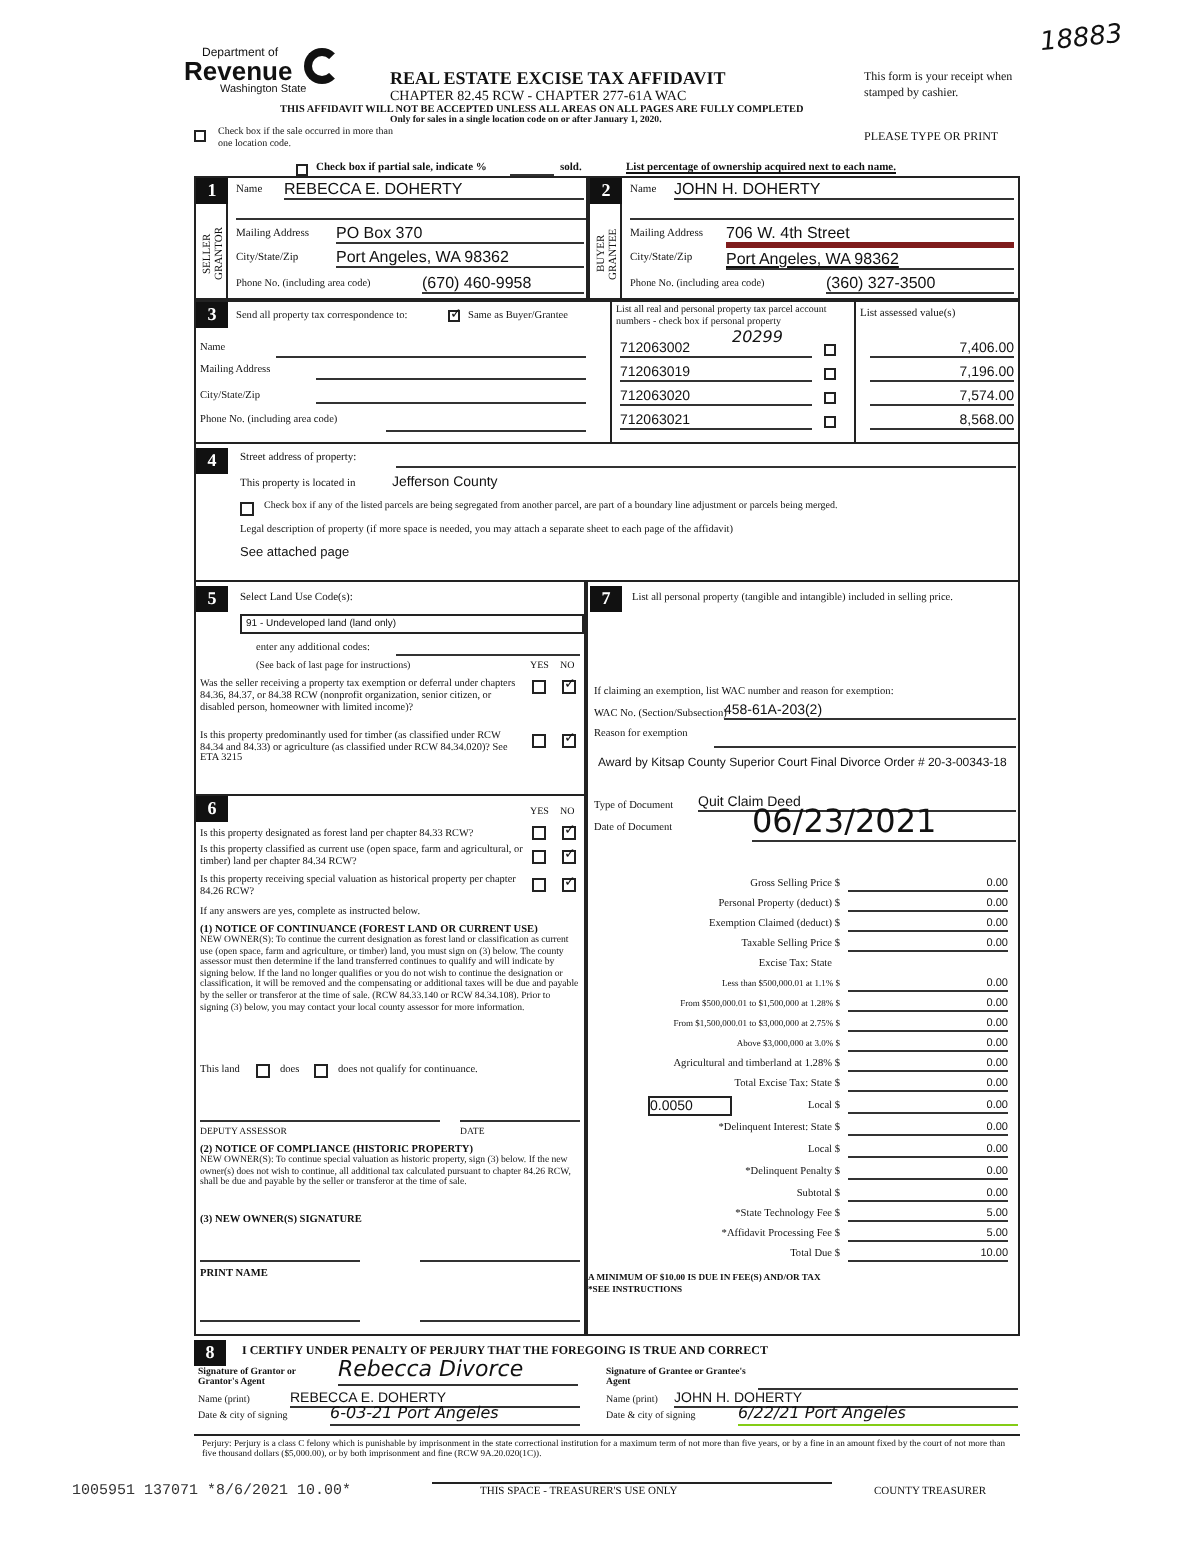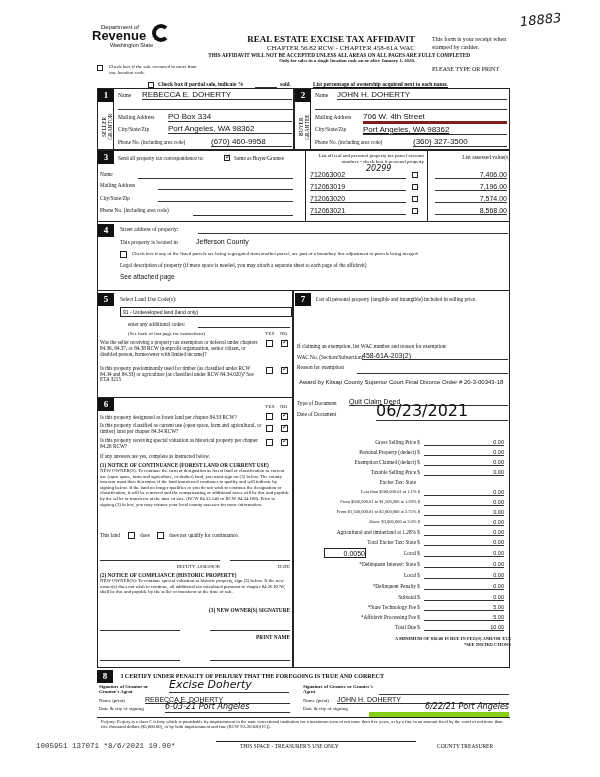--- a/index.html
+++ b/index.html
@@ -11,37 +11,37 @@
   .hand { font-family: "DejaVu Sans", sans-serif; font-style: italic; }
   .box { position: absolute; border: 1px solid #222; }
   .num { position: absolute; background: #111; color: #fff; font-weight: bold; font-size: 9px; text-align: center; line-height: 13px; width: 16px; height: 13px; }
   .line { position: absolute; border-bottom: 1px solid #333; }
   .cb { position: absolute; width: 6px; height: 6px; border: 1px solid #222; background: #fff; }
   .cb.on::after { content: "✓"; position: absolute; left: 0; top: -3px; font-size: 7px; line-height: 8px; }
   .vlabel { position: absolute; writing-mode: vertical-rl; transform: rotate(180deg); font-size: 5.5px; text-align: center; line-height: 6px; }
   .val { font-family: "Liberation Sans", sans-serif; font-size: 8px; }
   .small { font-size: 5px; line-height: 6px; }
   .right { text-align: right; }
-  .center { text-align: right; }
+  .center { text-align: left; }
   .bold { font-weight: bold; }
 </style>
 </head>
 <body>
 
 <div class="abs hand" style="left:520px;top:12px;font-size:13px;transform:rotate(-6deg);">18883</div>
 
 <div class="abs sans" style="left:92px;top:24px;width:80px;">
   <div style="font-size:6px;padding-left:9px;">Department of</div>
   <div style="font-size:13px;font-weight:bold;line-height:12px;">Revenue</div>
   <div style="font-size:5.5px;padding-left:18px;">Washington State</div>
   <div class="abs" style="left:60px;top:0px;width:18px;height:18px;border-radius:50%;border:4px solid #111;border-right-color:transparent;"></div>
 </div>
 
 <div class="abs center bold" style="left:195px;top:34px;width:220px;font-size:9px;">REAL ESTATE EXCISE TAX AFFIDAVIT</div>
-<div class="abs center" style="left:195px;top:44px;width:220px;font-size:7px;">CHAPTER 56.82 RCW - CHAPTER 458-61A WAC</div>
+<div class="abs center" style="left:195px;top:44px;width:220px;font-size:7px;">CHAPTER 82.45 RCW - CHAPTER 277-61A WAC</div>
 <div class="abs center bold" style="left:140px;top:52px;width:330px;font-size:5.2px;">THIS AFFIDAVIT WILL NOT BE ACCEPTED UNLESS ALL AREAS ON ALL PAGES ARE FULLY COMPLETED</div>
 <div class="abs center bold" style="left:195px;top:58px;width:220px;font-size:4.8px;">Only for sales in a single location code on or after January 1, 2020.</div>
 <div class="abs" style="left:432px;top:35px;width:80px;font-size:6px;line-height:8px;">This form is your receipt when stamped by cashier.</div>
 <div class="abs" style="left:432px;top:66px;font-size:6px;">PLEASE TYPE OR PRINT</div>
 
 <div class="cb" style="left:97px;top:65px;"></div>
 <div class="abs" style="left:109px;top:64px;width:90px;font-size:5px;line-height:6px;">Check box if the sale occurred in more than one location code.</div>
 
 <div class="cb" style="left:148px;top:82px;"></div>
 <div class="abs bold" style="left:158px;top:81px;font-size:5.5px;">Check box if partial sale, indicate %</div>
@@ -50,21 +50,21 @@
 <div class="abs bold" style="left:313px;top:81px;font-size:5.5px;text-decoration:underline;">List percentage of ownership acquired next to each name.</div>
 
 <div class="box" style="left:97px;top:88px;width:197px;height:62px;">
   <div class="num" style="left:0;top:0;">1</div>
   <div class="abs" style="left:0;top:13px;width:16px;height:48px;border-right:1px solid #222;"></div>
   <div class="vlabel" style="left:3px;top:20px;width:10px;height:36px;">SELLER GRANTOR</div>
   <div class="abs" style="left:20px;top:3px;font-size:5.5px;">Name</div>
   <div class="abs val" style="left:44px;top:1px;width:150px;border-bottom:1px solid #333;font-size:8px;">REBECCA E. DOHERTY</div>
   <div class="line" style="left:20px;top:20px;width:175px;"></div>
   <div class="abs" style="left:20px;top:25px;font-size:5.5px;">Mailing Address</div>
-  <div class="abs val" style="left:70px;top:23px;width:124px;border-bottom:1px solid #333;">PO Box 334</div>
+  <div class="abs val" style="left:70px;top:23px;width:124px;border-bottom:1px solid #333;">PO Box 370</div>
   <div class="abs" style="left:20px;top:37px;font-size:5.5px;">City/State/Zip</div>
   <div class="abs val" style="left:70px;top:35px;width:124px;border-bottom:1px solid #333;">Port Angeles, WA  98362</div>
   <div class="abs" style="left:20px;top:50px;font-size:5.2px;">Phone No. (including area code)</div>
   <div class="abs val" style="left:113px;top:48px;width:81px;border-bottom:1px solid #333;">(670) 460-9958</div>
 </div>
 
 <div class="box" style="left:294px;top:88px;width:216px;height:62px;">
   <div class="num" style="left:0;top:0;">2</div>
   <div class="abs" style="left:0;top:13px;width:16px;height:48px;border-right:1px solid #222;"></div>
   <div class="vlabel" style="left:3px;top:20px;width:10px;height:36px;">BUYER GRANTEE</div>
@@ -235,31 +235,31 @@
     <div class="abs right sans" style="left:130px;top:185px;width:80px;border-bottom:1px solid #333;font-size:5.5px;">10.00</div>
     <div class="abs center bold" style="left:0;top:197px;width:217px;font-size:4.6px;">A MINIMUM OF $10.00 IS DUE IN FEE(S) AND/OR TAX</div>
     <div class="abs center bold" style="left:0;top:203px;width:217px;font-size:4.6px;">*SEE INSTRUCTIONS</div>
   </div>
 </div>
 
 <div class="abs" style="left:97px;top:670px;width:413px;height:72px;">
   <div class="num" style="left:0;top:0;">8</div>
   <div class="abs bold" style="left:24px;top:3px;font-size:6px;">I CERTIFY UNDER PENALTY OF PERJURY THAT THE FOREGOING IS TRUE AND CORRECT</div>
   <div class="abs" style="left:2px;top:14px;width:70px;font-size:4.8px;line-height:5px;font-weight:bold;">Signature of Grantor or Grantor's Agent</div>
-  <div class="abs hand" style="left:72px;top:8px;width:120px;border-bottom:1px solid #333;font-size:11px;line-height:14px;">Excise Doherty</div>
+  <div class="abs hand" style="left:72px;top:8px;width:120px;border-bottom:1px solid #333;font-size:11px;line-height:14px;">Rebecca Divorce</div>
   <div class="abs" style="left:206px;top:14px;width:80px;font-size:4.8px;line-height:5px;font-weight:bold;">Signature of Grantee or Grantee's Agent</div>
   <div class="line" style="left:282px;top:24px;width:130px;"></div>
   <div class="abs" style="left:2px;top:28px;font-size:5px;">Name (print)</div>
   <div class="abs val" style="left:48px;top:26px;width:145px;border-bottom:1px solid #333;font-size:7px;">REBECCA E. DOHERTY</div>
   <div class="abs" style="left:206px;top:28px;font-size:5px;">Name (print)</div>
   <div class="abs val" style="left:240px;top:26px;width:172px;border-bottom:1px solid #333;font-size:7px;">JOHN H. DOHERTY</div>
   <div class="abs" style="left:2px;top:36px;font-size:5px;">Date &amp; city of signing</div>
   <div class="abs hand" style="left:68px;top:32px;width:125px;border-bottom:1px solid #333;font-size:8px;line-height:10px;">6-03-21 Port Angeles</div>
   <div class="abs" style="left:206px;top:36px;font-size:5px;">Date &amp; city of signing</div>
-  <div class="abs hand" style="left:272px;top:32px;width:140px;border-bottom:6px solid #84cc16;font-size:8px;line-height:10px;text-align:right;">6/22/21 Port Angeles</div>
+  <div class="abs hand" style="left:272px;top:32px;width:140px;border-bottom:1px solid #84cc16;font-size:8px;line-height:10px;">6/22/21 Port Angeles</div>
   <div class="abs" style="left:0;top:47px;width:413px;border-top:1px solid #222;"></div>
   <div class="abs" style="left:4px;top:49px;width:408px;font-size:4.6px;line-height:5.2px;">Perjury: Perjury is a class C felony which is punishable by imprisonment in the state correctional institution for a maximum term of not more than five years, or by a fine in an amount fixed by the court of not more than five thousand dollars ($5,000.00), or by both imprisonment and fine (RCW 9A.20.020(1C)).</div>
 </div>
 
 <div class="abs mono" style="left:36px;top:742px;font-size:7.5px;color:#333;">1005951 137071 *8/6/2021 10.00*</div>
 <div class="abs" style="left:216px;top:741px;width:200px;border-top:1px solid #222;"></div>
 <div class="abs" style="left:240px;top:743px;font-size:5.5px;">THIS SPACE - TREASURER'S USE ONLY</div>
 <div class="abs" style="left:437px;top:743px;font-size:5.5px;">COUNTY TREASURER</div>
 
 </body></html>

